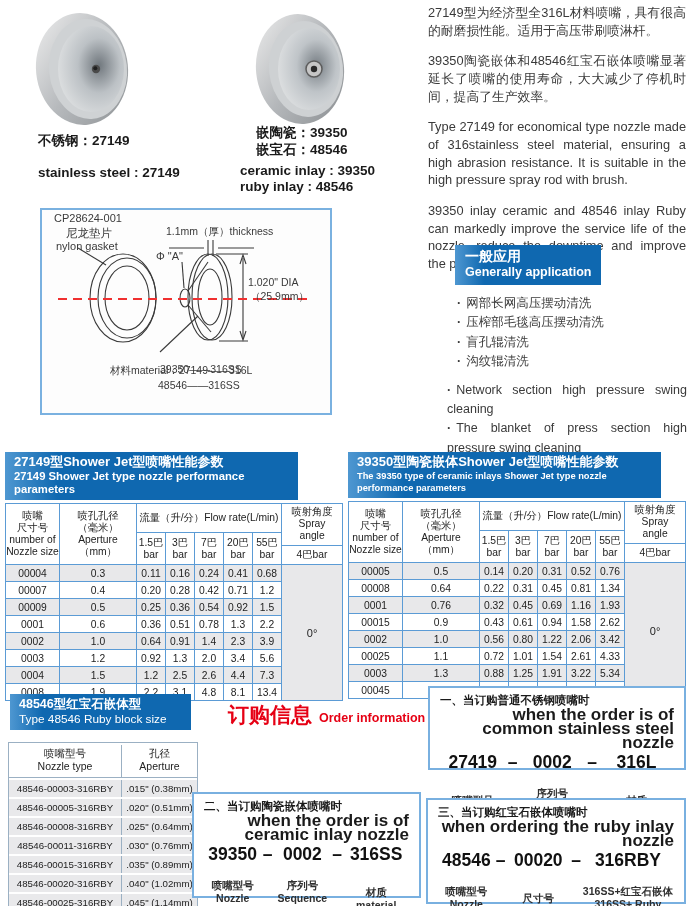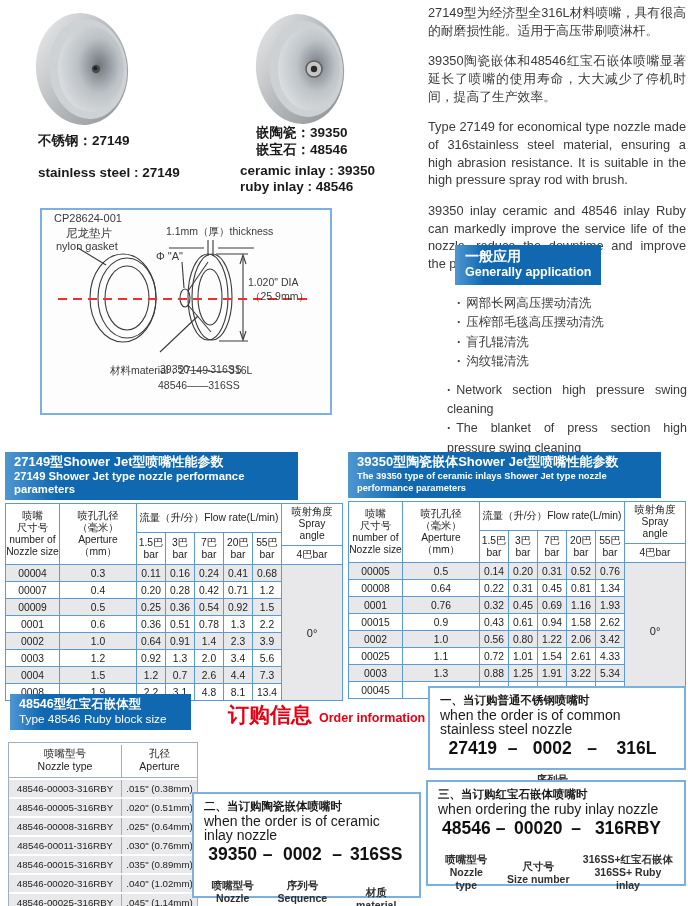--- a/index.html
+++ b/index.html
@@ -67,23 +67,23 @@
   .ruby td { background:#e9e9eb; font-size:9.7px; text-align:center; height:17px; color:#222; }
 
   
   .order-title { position:absolute; left:228px; top:701px; color:#e60014; white-space:nowrap; }
   .order-title .big { font-size:21px; font-weight:bold; }
   .order-title .small { font-size:12.5px; font-weight:bold; margin-left:7px; }
 
   .obox { position:absolute; border:2px solid #79b0e0; background:#fff; padding:5px 10px 0; }
   .obox-0 { left:428px; top:686px; width:258px; height:84px; }
   .obox-1 { left:192px; top:792px; width:229px; height:106px; }
-  .obox-2 { left:426px; top:780px; width:260px; height:106px; }
+  .obox-2 { left:426px; top:798px; width:260px; height:106px; }
   .obox .t-cn { font-size:11.5px; font-weight:bold; color:#1a1a1a; line-height:15px; }
-  .obox .t-en { font-size:14px; font-weight:normal; color:#1a1a1a; line-height:14px; }
+  .obox .t-en { font-size:17px; font-weight:bold; color:#1a1a1a; line-height:14px;text-align:right; }
   .grid5 { display:grid; grid-template-columns:28% 6% 28% 6% 32%; text-align:center; align-items:center; }
   .obox-2 .grid5 { grid-template-columns:24% 5% 27% 5% 39%; }
   .codes { font-size:17.5px; font-weight:bold; color:#111; margin-top:2px; }
   .ticks { height:13px; margin-top:1px; }
   .tick { width:1px; height:12px; background:#555; margin:0 auto; }
   .lbl-cn { font-size:10.5px; font-weight:bold; line-height:13px; }
   .lbl-en { font-size:10.5px; font-weight:bold; line-height:13px; }
 </style>
 </head>
 <body>
@@ -319,21 +319,21 @@
           <td>0.92</td>
           <td>1.3</td>
           <td>2.0</td>
           <td>3.4</td>
           <td>5.6</td>
         </tr>
         <tr>
           <td>0004</td>
           <td>1.5</td>
           <td>1.2</td>
-          <td>0.7</td>
+          <td>2.5</td>
           <td>2.6</td>
           <td>4.4</td>
           <td>7.3</td>
         </tr>
         <tr>
           <td>0008</td>
           <td>1.9</td>
           <td>2.2</td>
           <td>3.1</td>
           <td>4.8</td>

